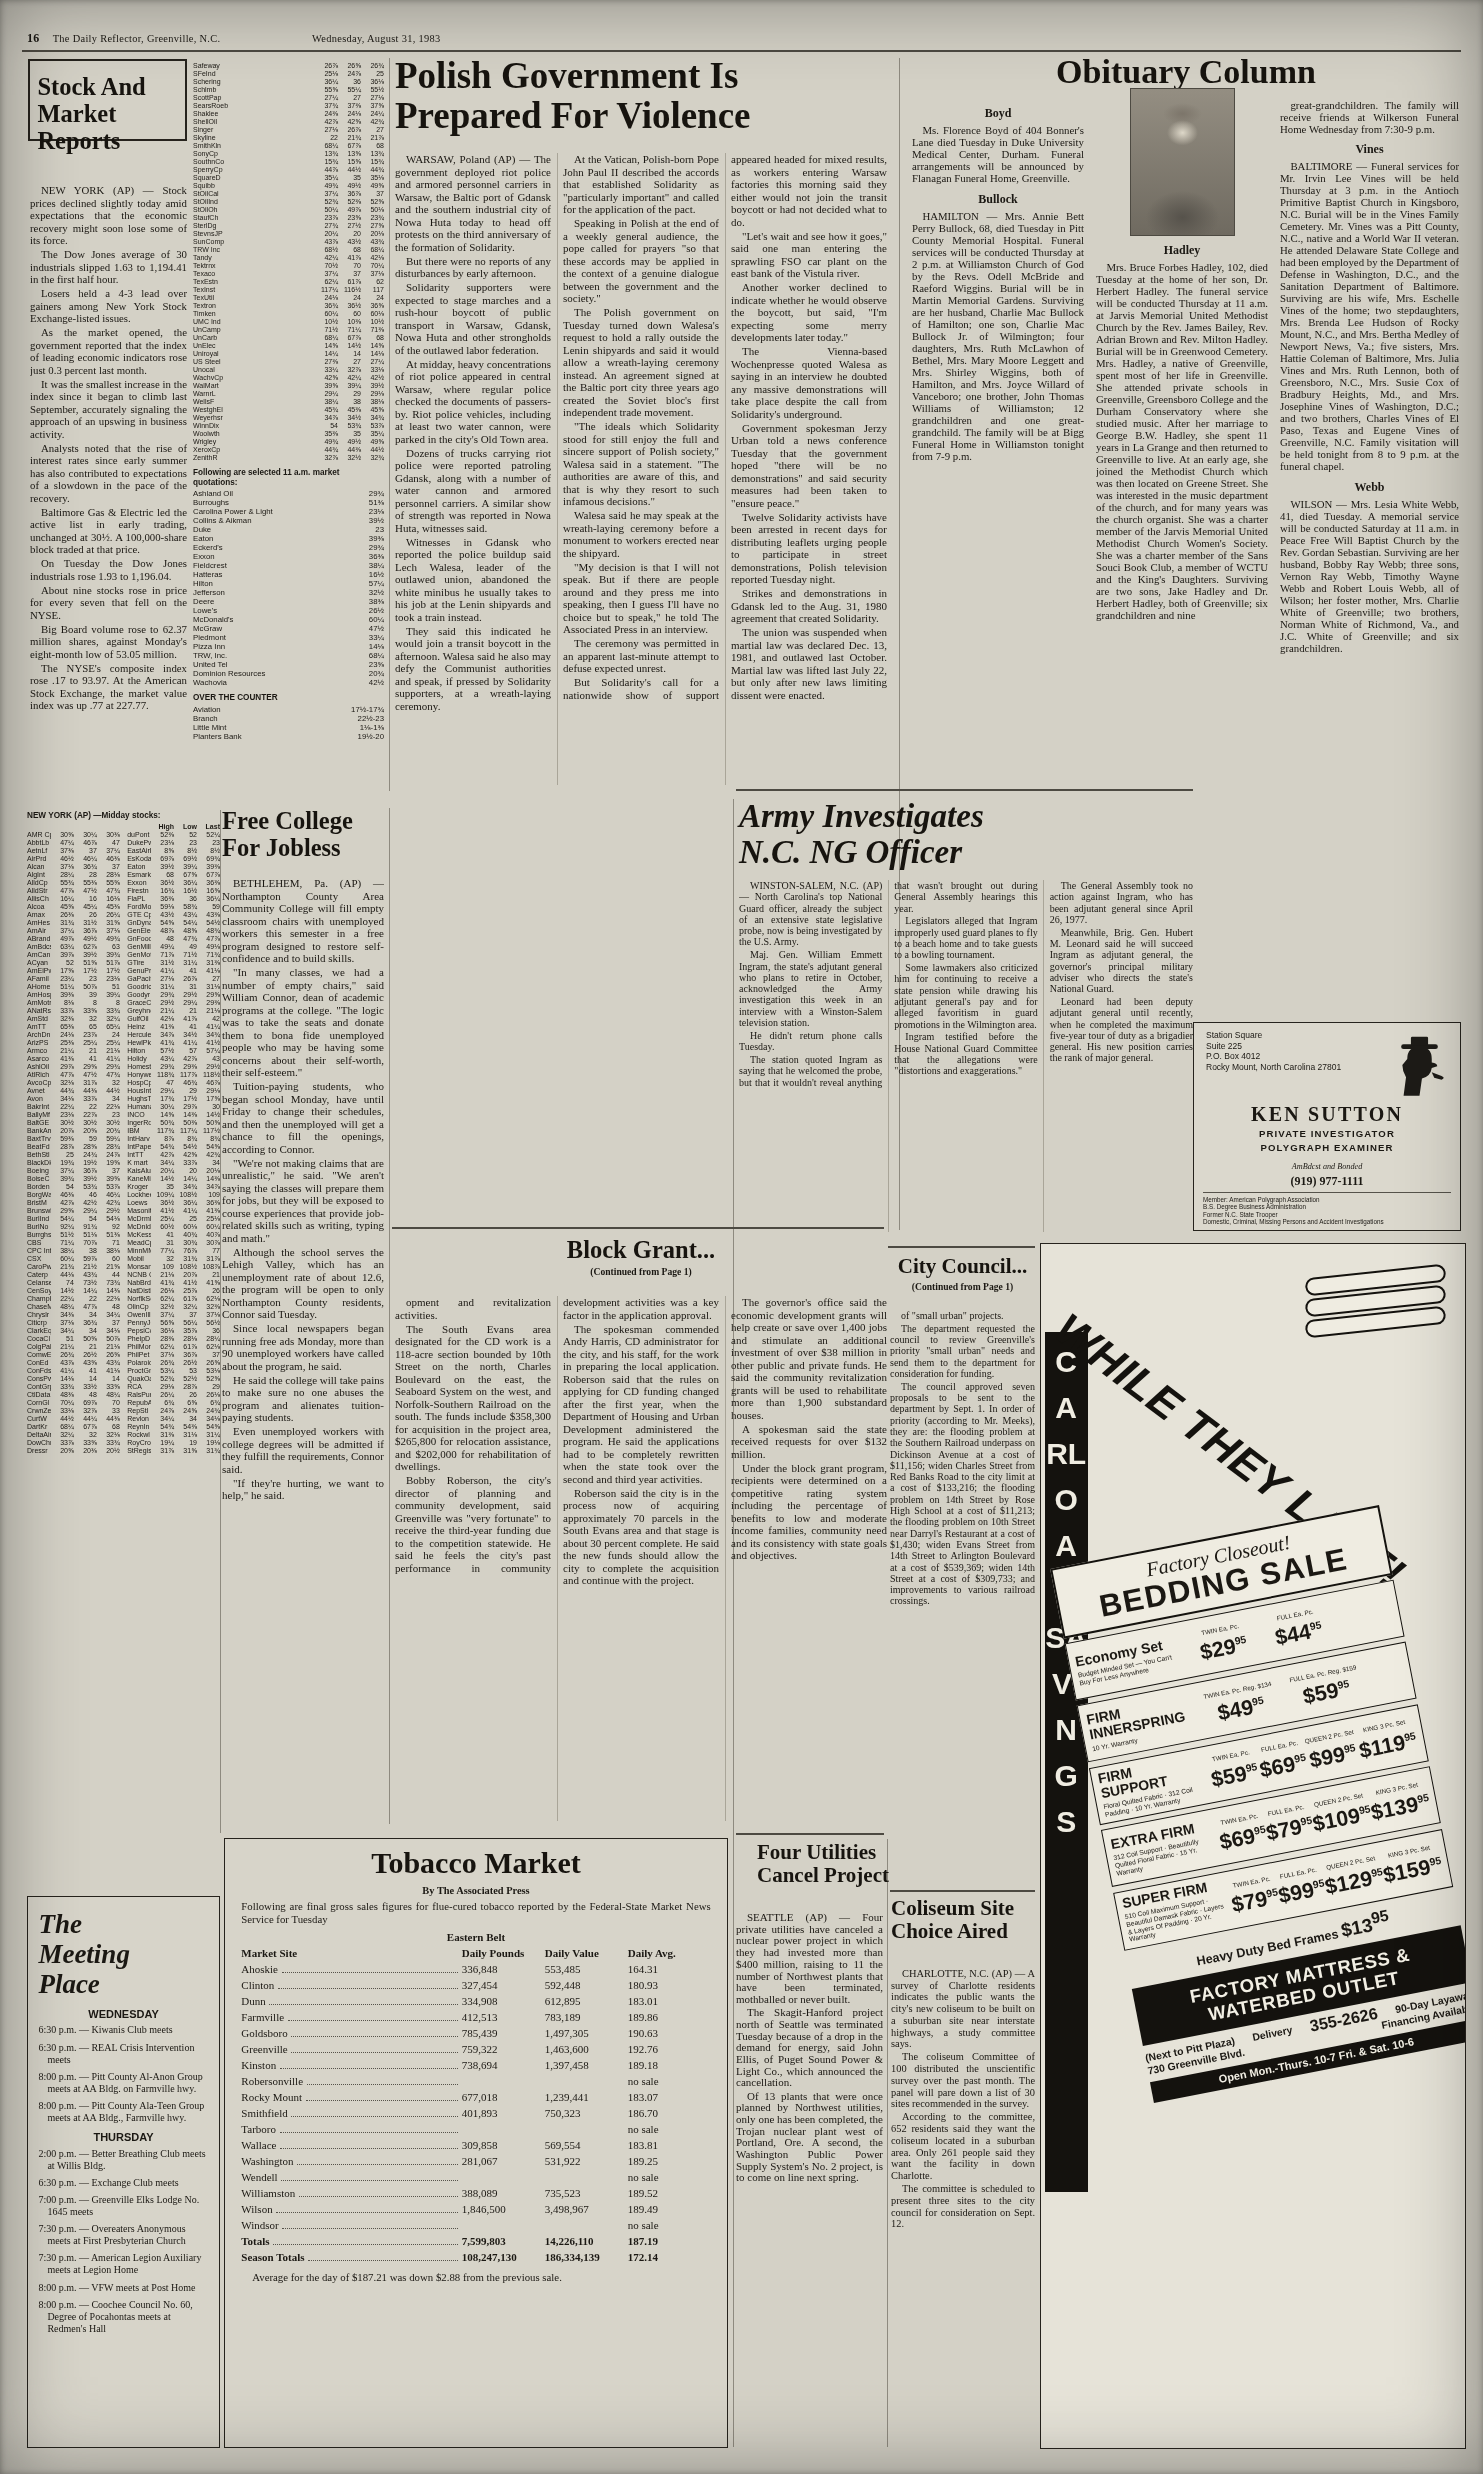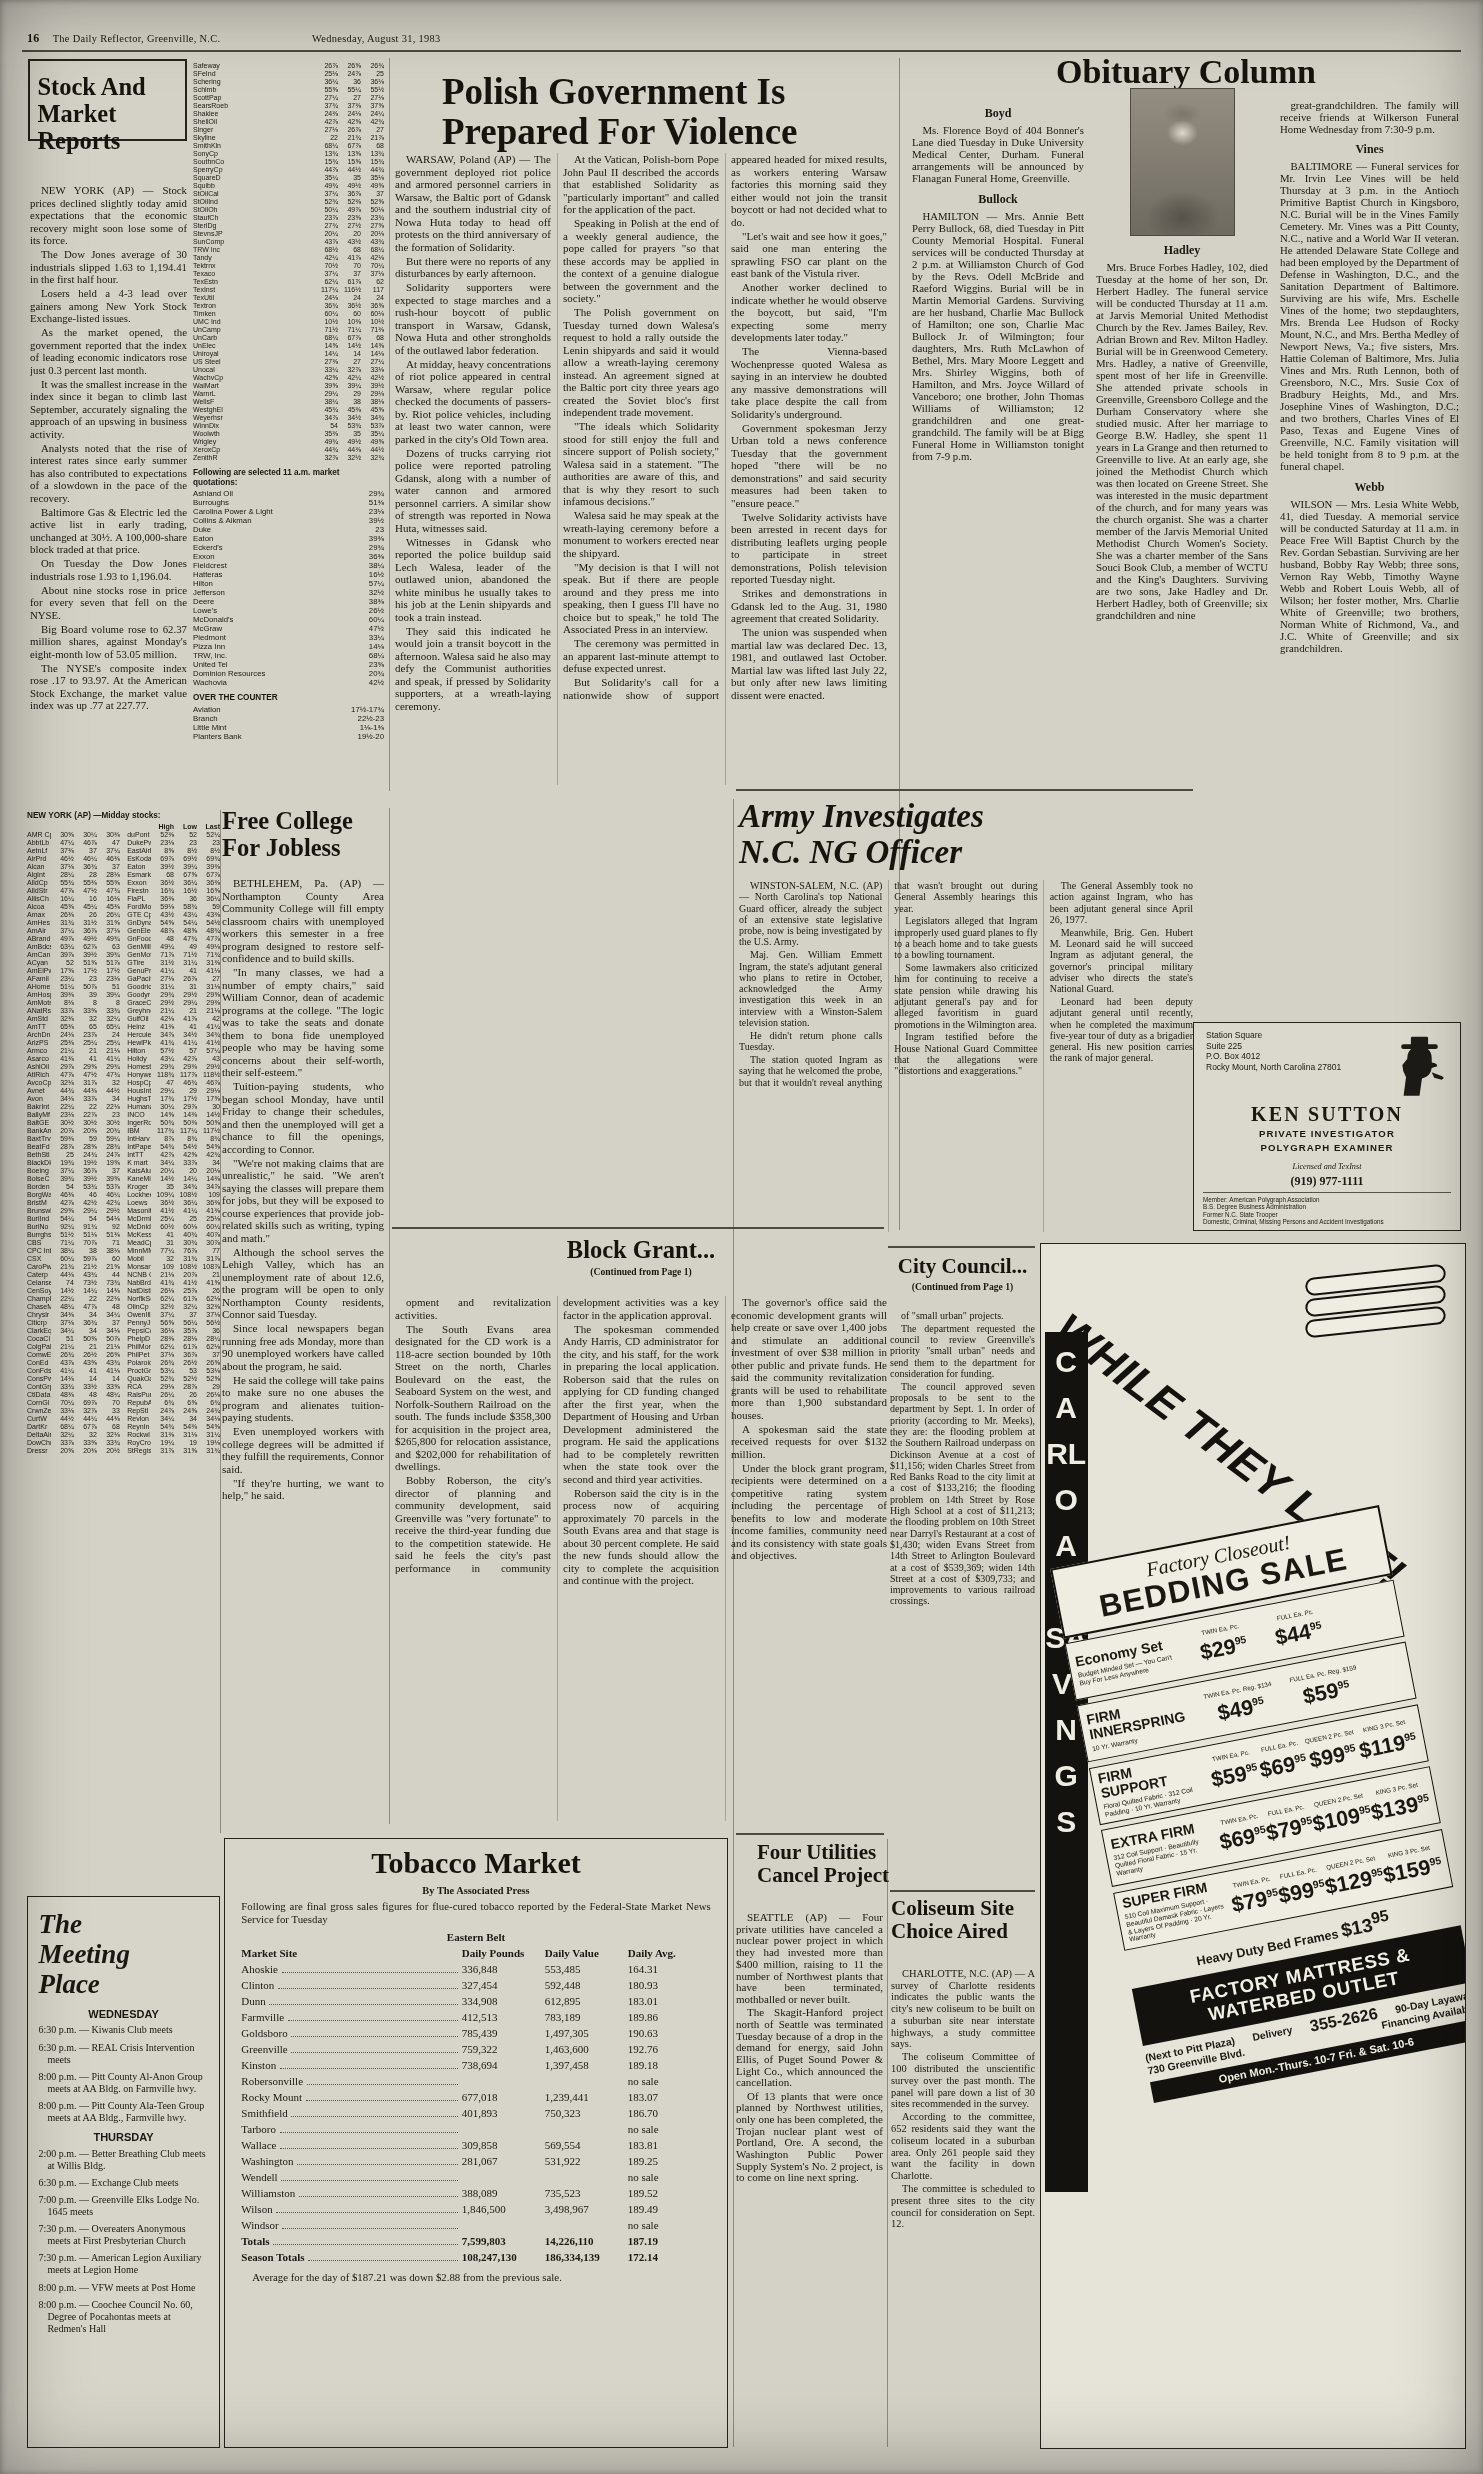--- a/index.html
+++ b/index.html
@@ -564,21 +564,21 @@
         <span class="qn">Little Mint</span>
         <span class="qv">1⅛-1⅜</span>
       </div>
         <div class="lqrow">
         <span class="qn">Planters Bank</span>
         <span class="qv">19½-20</span>
       </div>
       </div>
   </div>
 
-  <h1 class="abs head-xl" style="left:395px; top:72px; width:492px;margin-left:47px;"><span>Polish Government Is</span><br><span>Prepared For Violence</span></h1>
+  <h1 class="abs head-xl" style="left:395px; top:56px; width:492px;"><span>Polish Government Is</span><br><span>Prepared For Violence</span></h1>
   <div class="abs art-body cols3" style="left:395px; top:153px; width:492px; height:632px;">
       <p>WARSAW, Poland (AP) — The government deployed riot police and armored personnel carriers in Warsaw, the Baltic port of Gdansk and the southern industrial city of Nowa Huta today to head off protests on the third anniversary of the formation of Solidarity.</p>
       <p>But there were no reports of any disturbances by early afternoon.</p>
       <p>Solidarity supporters were expected to stage marches and a rush-hour boycott of public transport in Warsaw, Gdansk, Nowa Huta and other strongholds of the outlawed labor federation.</p>
       <p>At midday, heavy concentrations of riot police appeared in central Warsaw, where regular police checked the documents of passers-by. Riot police vehicles, including at least two water cannon, were parked in the city's Old Town area.</p>
       <p>Dozens of trucks carrying riot police were reported patroling Gdansk, along with a number of water cannon and armored personnel carriers. A similar show of strength was reported in Nowa Huta, witnesses said.</p>
       <p>Witnesses in Gdansk who reported the police buildup said Lech Walesa, leader of the outlawed union, abandoned the white minibus he usually takes to his job at the Lenin shipyards and took a train instead.</p>
       <p>They said this indicated he would join a transit boycott in the afternoon. Walesa said he also may defy the Communist authorities and speak, if pressed by Solidarity supporters, at a wreath-laying ceremony.</p>
       <p>At the Vatican, Polish-born Pope John Paul II described the accords that established Solidarity as "particularly important" and called for the application of the pact.</p>
       <p>Speaking in Polish at the end of a weekly general audience, the pope called for prayers "so that these accords may be applied in the context of a genuine dialogue between the government and the society."</p>
@@ -1622,21 +1622,21 @@
       <svg width="49" height="64" viewBox="0 0 80 100">
         <path fill="#1d1b17" d="M20 40 q0-20 20-20 q20 0 20 20 l0 6 q9 1 9 6 l-9 3 q-2 14-16 17 l-4 28 h-26 l4-30 q-6-10-6-20z"></path>
         <rect x="10" y="16" width="60" height="8" rx="4" fill="#1d1b17"></rect>
         <rect x="26" y="4" width="28" height="14" rx="2" fill="#1d1b17"></rect>
         <path d="M60 62 l16 6 q7 3 0 6 l-12-3z" fill="#1d1b17"></path>
       </svg>
     </div>
     <div class="ks-name">KEN SUTTON</div>
     <div class="ks-role" style="top:105px;">PRIVATE INVESTIGATOR</div>
     <div class="ks-role" style="top:119px;">POLYGRAPH EXAMINER</div>
-    <div class="ks-lic">Licensed and TexInst</div>
+    <div class="ks-lic">AmBdcst and Bonded</div>
     <div class="ks-phone">(919) 977-1111</div>
     <div class="ks-foot">
         <div>Member: American Polygraph Association</div>
         <div>B.S. Degree Business Administration</div>
         <div>Former N.C. State Trooper</div>
         <div>Domestic, Criminal, Missing Persons and Accident Investigations</div>
       </div>
   </div>
 
   <div class="abs" style="left:395px; top:1236px; width:492px;">

